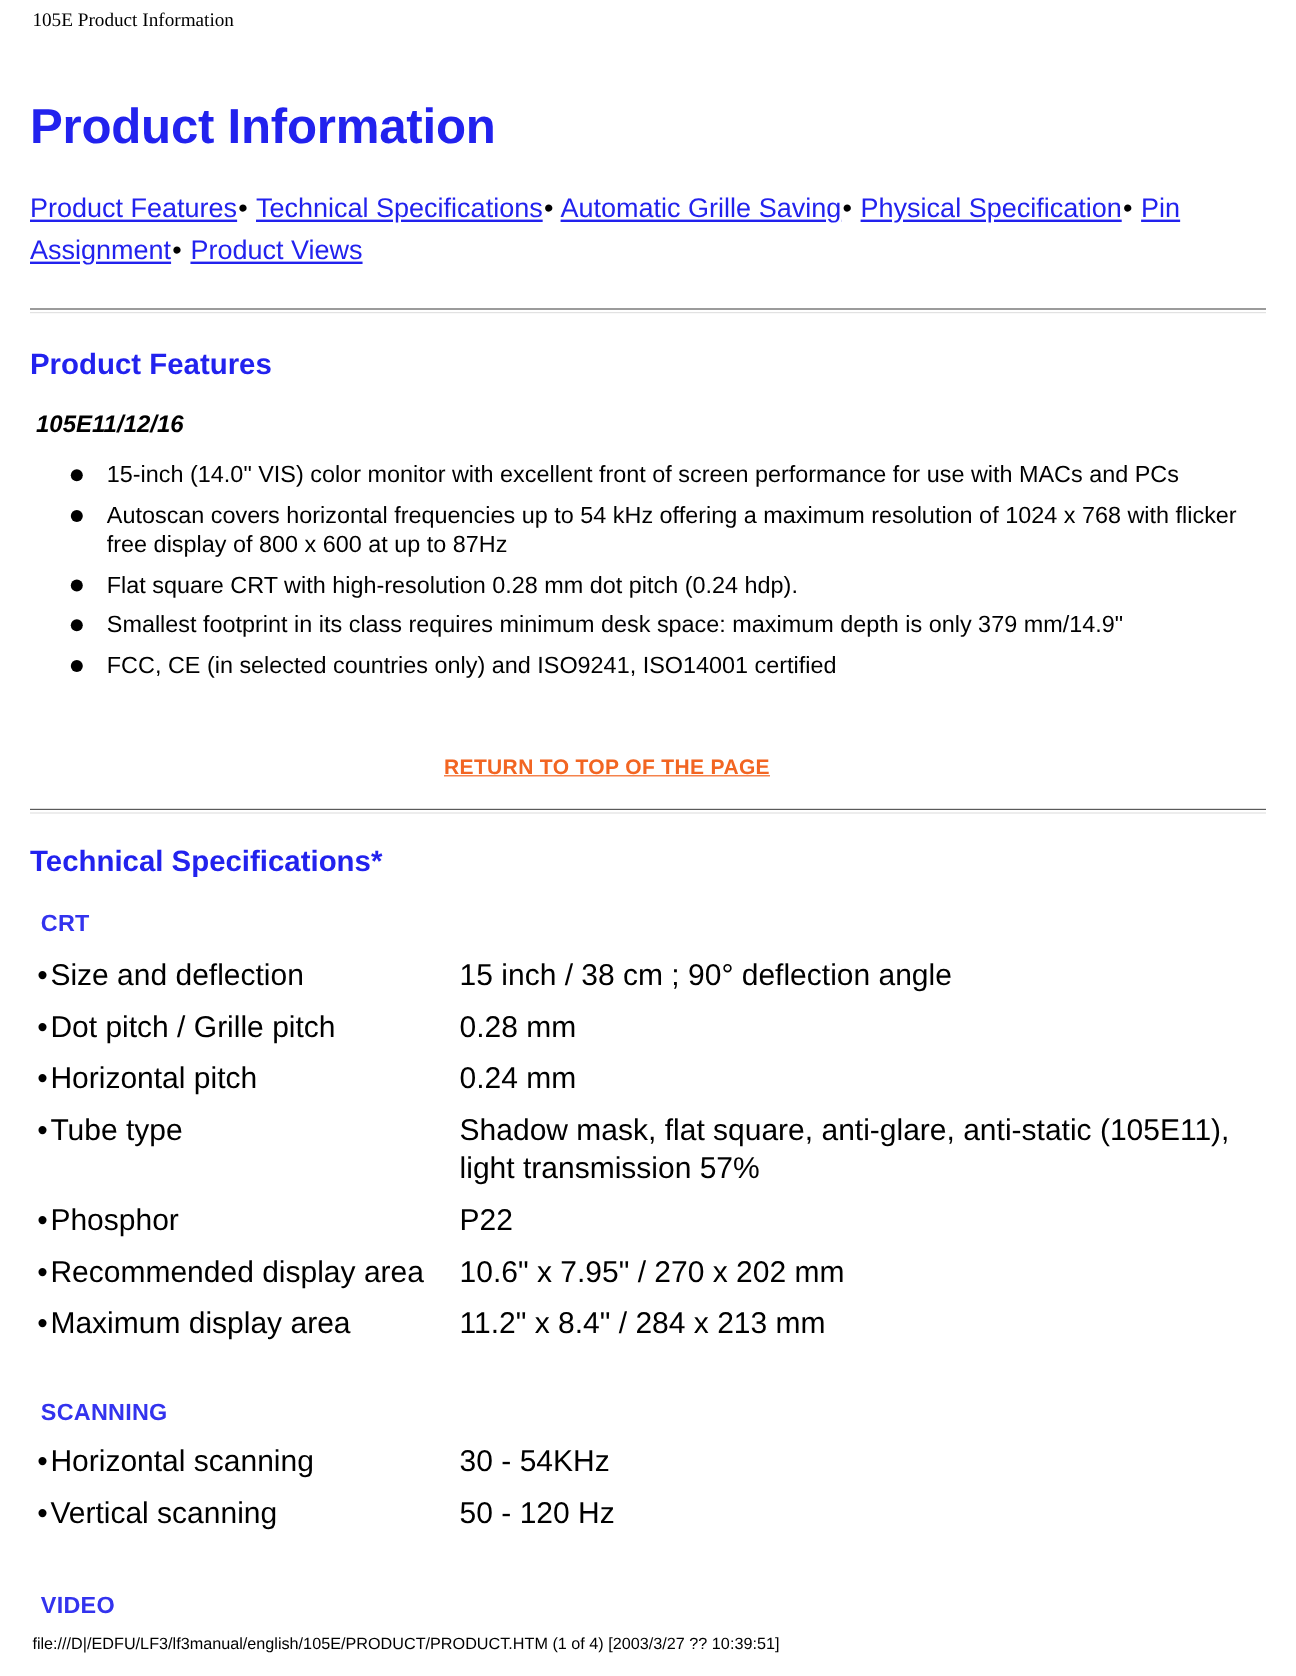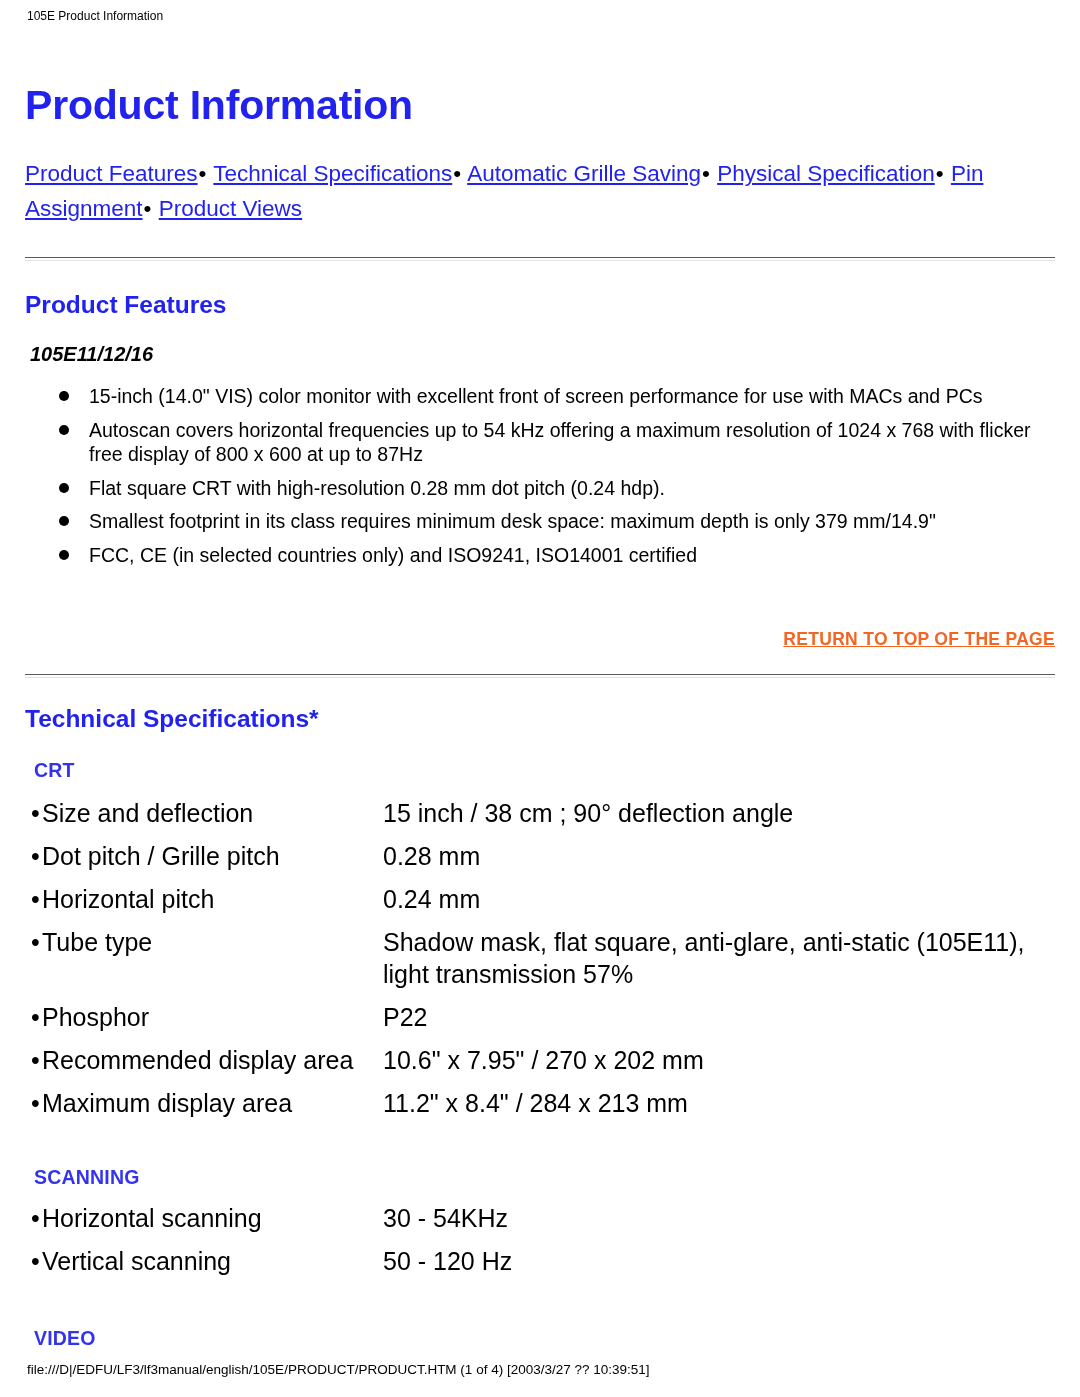--- a/index.html
+++ b/index.html
@@ -17,25 +17,26 @@
     overflow: hidden;
   }
 
   
   .doc-header {
     position: absolute;
     top: 0;
     left: 0;
     width: 944px;
     height: 30px;
-    font-size: 12px;
+    font-size: 16px;
     color: #000000;
     padding: 9px 0 0 27px;
     box-sizing: border-box;
     white-space: nowrap;
+    font-family: Liberation Serif, serif;
   }
 
   
   .page {
     position: absolute;
     top: 30px;
     left: 0;
     width: 1080px;
   }
 
@@ -130,21 +131,21 @@
     top: 7px;
     width: 10px;
     height: 10px;
     border-radius: 50%;
     background: #000000;
   }
 
   
   .return-top-row {
     margin: 61px 0 0 0;
-    text-align: right;
+    text-align: left;
     padding-left: 345px;
   }
   .return-top {
     font-size: 17.5px;
     font-weight: bold;
     color: #f26522;
     text-decoration: underline;
     letter-spacing: 0.3px;
     cursor: pointer;
   }

